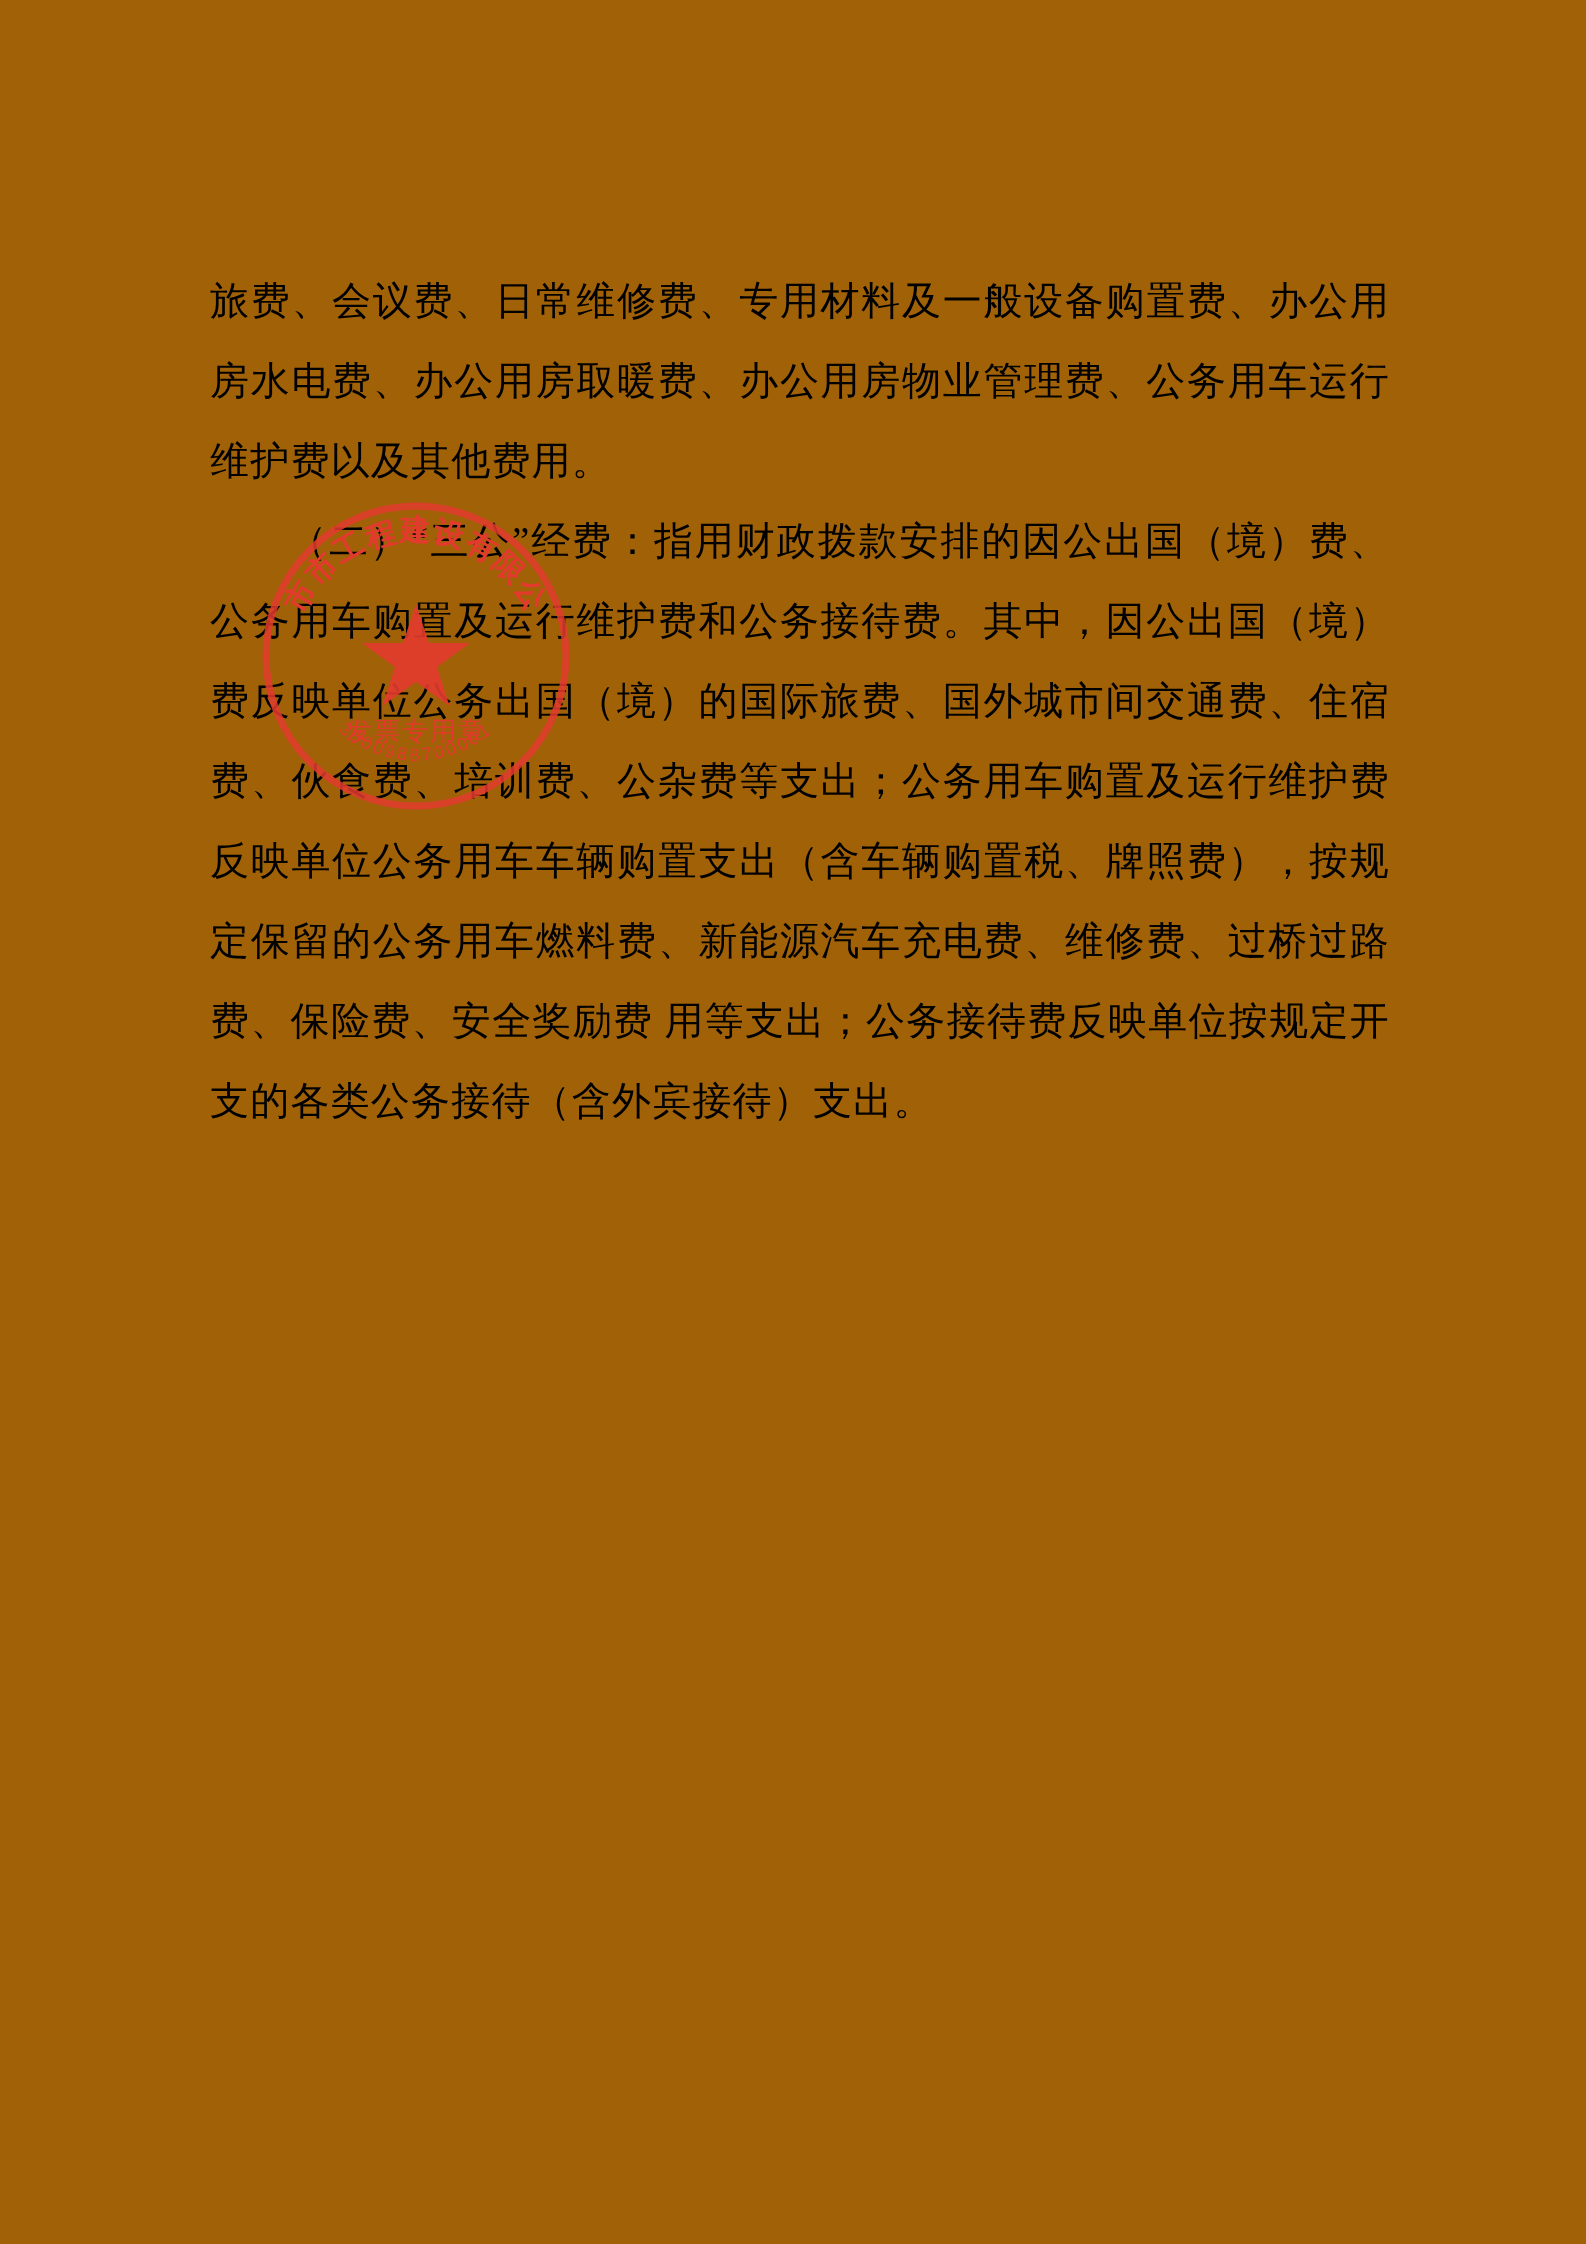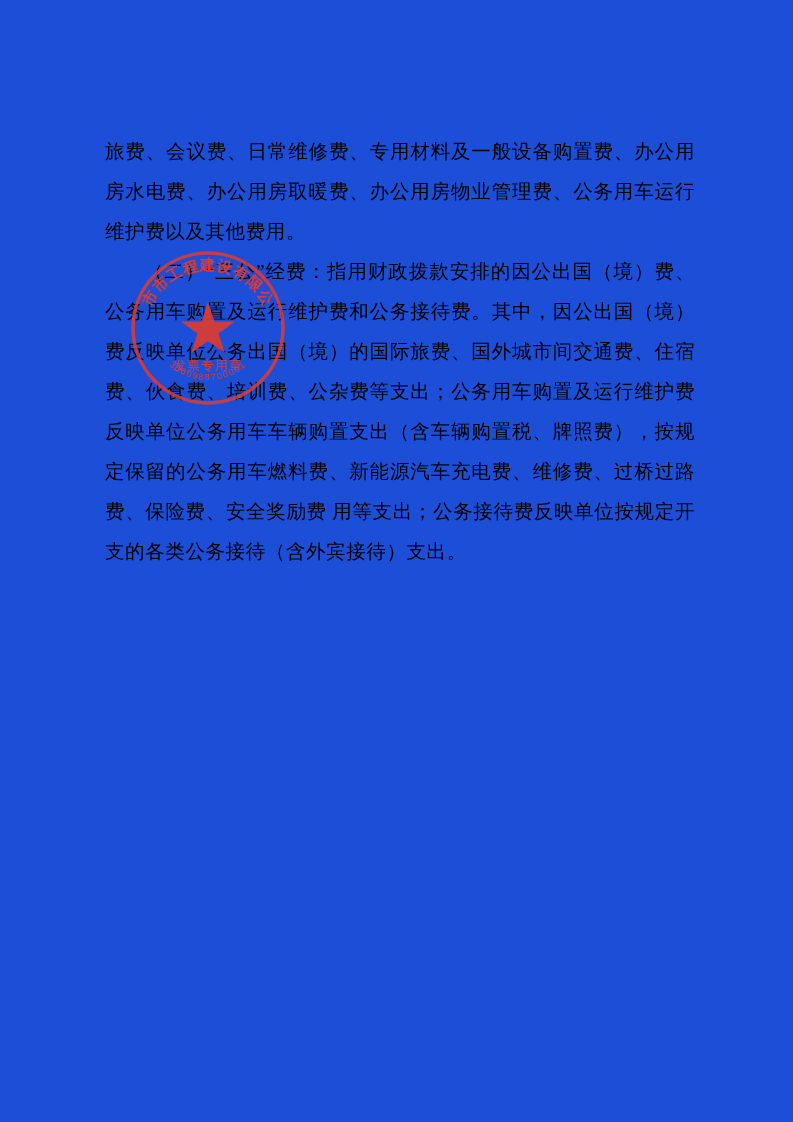--- a/index.html
+++ b/index.html
@@ -7,21 +7,21 @@
     padding: 0;
     background: #ffffff;
   }
   body {
     font-family: "Liberation Serif", "DejaVu Serif", serif;
   }
   .page {
     position: relative;
     width: 793px;
     height: 1122px;
-    background: #1d4ed8;
+    background: #a16207;
     overflow: hidden;
     box-sizing: border-box;
   }
   .content {
     position: absolute;
     left: 105px;
     top: 132px;
     width: 590px;
   }
   .para {

